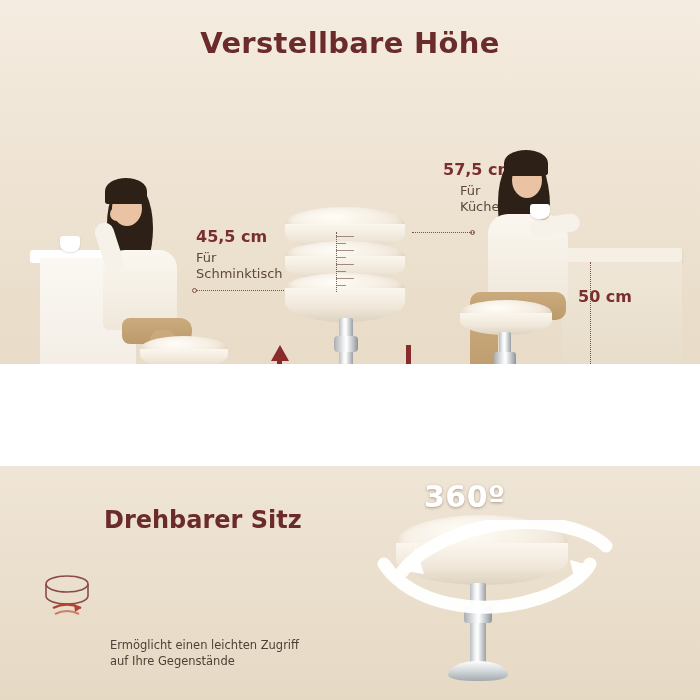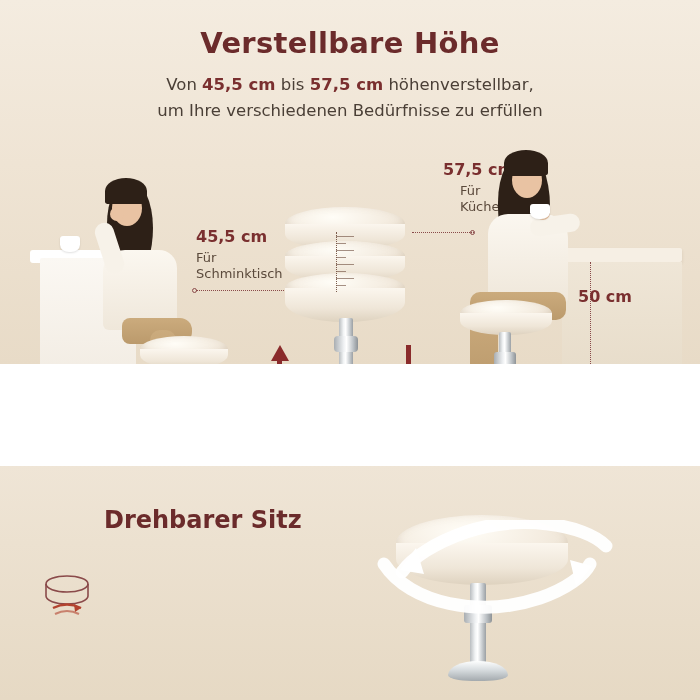--- a/index.html
+++ b/index.html
@@ -274,26 +274,20 @@
   }
 </style>
 </head>
 <body>
 
 <div class="page">
 
   <div class="panel-top">
 
     <div class="title">Verstellbare Höhe</div>
-    <div class="subtitle">
-      <span>
-        <span>Von </span><span class="hl">45,5 cm</span><span> bis </span><span class="hl">57,5 cm</span><span> höhenverstellbar,</span>
-      </span><br>
-      <span>um Ihre verschiedenen Bedürfnisse zu erfüllen</span>
-    </div>
 
     <div class="counter-left-top"></div>
     <div class="counter-left"></div>
 
     <div class="person">
 
       <div class="hair" style="left:107px; top:180px; width:46px; height:92px; border-radius:46% 50% 35% 40% / 48% 52% 48% 45%;"></div>
       <div class="face" style="left:112px; top:190px; width:30px; height:36px;"></div>
       <div class="hair" style="left:105px; top:178px; width:42px; height:26px; border-radius:50% 50% 10% 10%;"></div>
 
@@ -401,21 +395,24 @@
     <svg class="rot-icon" style="top:105px;" viewBox="0 0 58 52">
       <ellipse cx="29" cy="14" rx="21" ry="8" fill="none" stroke="#8a4a4a" stroke-width="1.6"></ellipse>
       <path d="M8 14 L8 26" stroke="#8a4a4a" stroke-width="1.6" fill="none"></path>
       <path d="M50 14 L50 26" stroke="#8a4a4a" stroke-width="1.6" fill="none"></path>
       <path d="M8 26 A21 8 0 0 0 50 26" stroke="#8a4a4a" stroke-width="1.6" fill="none"></path>
       <path d="M15 38 Q29 31 43 38" stroke="#b3432f" stroke-width="2.4" fill="none"></path>
       <path d="M43 38 l-7 -4 l1 8 z" fill="#b3432f"></path>
       <path d="M17 44 Q29 38 41 44" stroke="#b3432f" stroke-width="2" fill="none" opacity=".6"></path>
     </svg>
 
-
+    <div class="rotate-note" style="top:173px;">Ermöglicht einen leichten Zugriff
+auf Ihre Gegenstände</div>
+
+    <div class="badge-360" style="top:14px;">360º</div>
 
     <div class="stool">
       <div class="seat-top" style="left:396px; top:50px; width:172px; height:56px;"></div>
       <div class="seat-skirt" style="left:396px; top:78px; width:172px; height:42px; border-radius:0 0 86px 86px / 0 0 26px 26px;"></div>
       <div class="pole" style="left:470px; top:118px; width:16px; height:96px;"></div>
       <div class="pole-cap" style="left:464px; top:140px; width:28px; height:18px;"></div>
       <div class="base-dome" style="left:448px; top:196px; width:60px; height:20px;"></div>
     </div>
 
     <svg class="swirl" style="top:55px;" viewBox="0 0 250 110">

